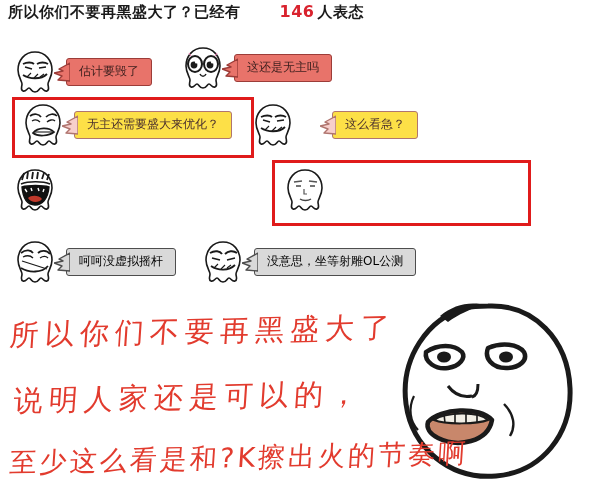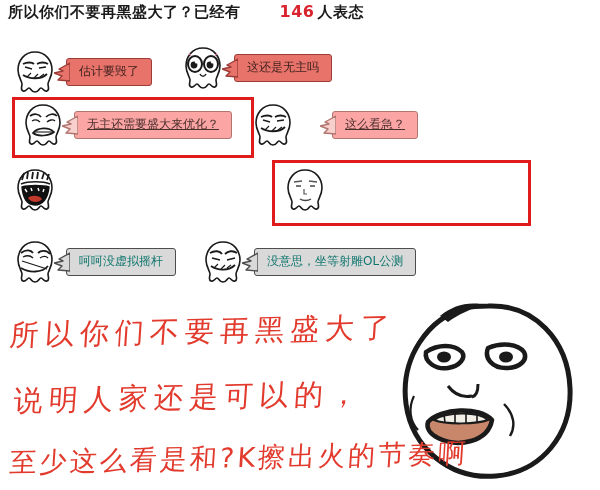--- a/index.html
+++ b/index.html
@@ -27,22 +27,22 @@
 
   
   .bubble{
     position:relative;margin-left:10px;
     padding:6px 12px 7px 12px;
     font-size:12px;color:#3a2a2a;white-space:nowrap;
     border:1.6px solid #8a4a46;border-radius:3px;
     line-height:1.1;
   }
   .bubble.strong{background:#e8736a;border-color:#9c3c38;color:#3c1f1d;}
-  .bubble.pink{background:#fca5a5;border-color:#b0756f;color:#4a2f2d;text-decoration:underline;}
-  .bubble.gray{background:#d9d9d9;border-color:#4d4d4d;color:#0f766e;}
+  .bubble.pink{background:#fde047;border-color:#b0756f;color:#4a2f2d;}
+  .bubble.gray{background:#d9d9d9;border-color:#4d4d4d;color:#000000;}
   
   .bubble .tail{position:absolute;left:-13px;top:50%;transform:translateY(-50%);width:16px;height:24px;}
   .bubble .tail svg{display:block;}
 
   
   .highlight{
     position:absolute;border:3px solid #e01b1b;background:transparent;
     pointer-events:none;
   }
 

